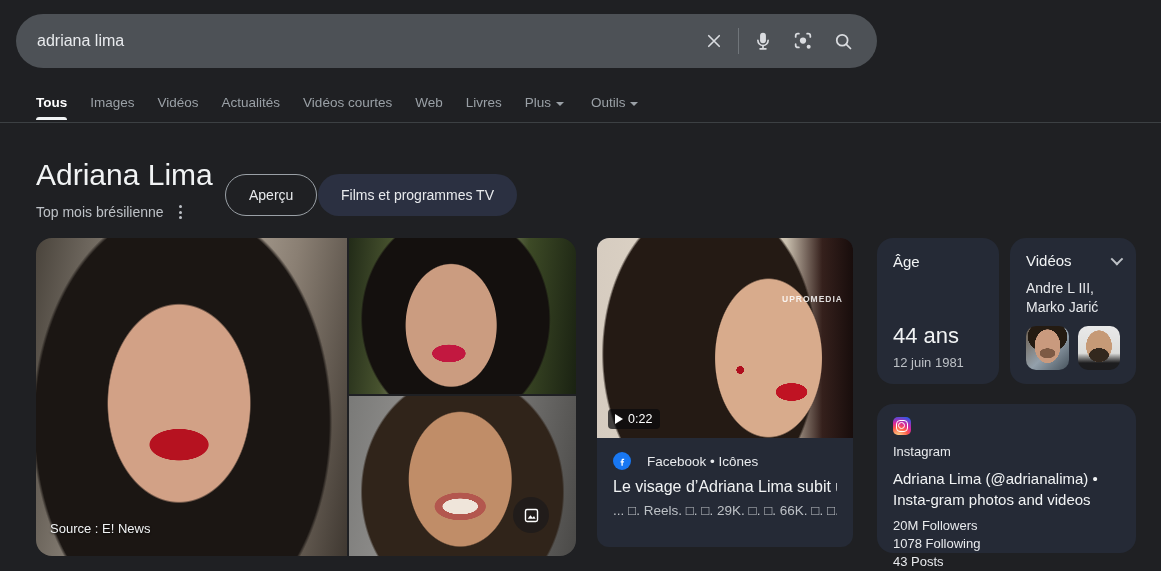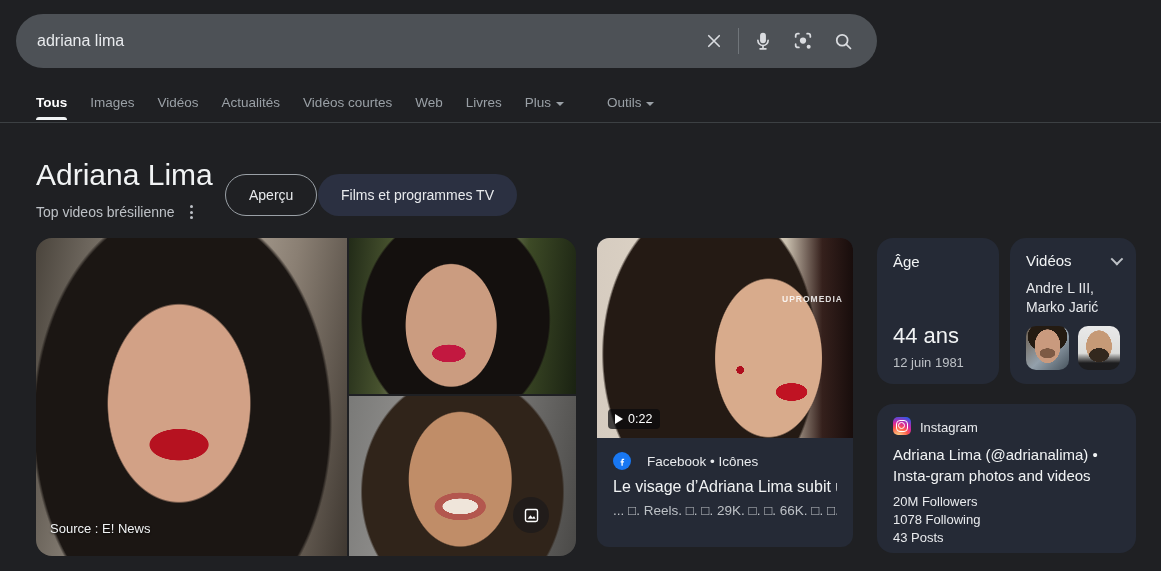--- a/index.html
+++ b/index.html
@@ -20,21 +20,21 @@
   .search-query { flex:1; font-size:16px; color:var(--text_primary,#e8eaed); }
   .sb-btn { width:40px; height:40px; display:flex; align-items:center; justify-content:center; cursor:pointer; flex:0 0 auto; }
   .sb-divider { width:1px; height:26px; background:#70757a; margin:0 4px; flex:0 0 auto; }
 
   
   .tabs { position:absolute; left:36px; top:95px; display:flex; align-items:flex-start; font-size:13.5px; color:var(--text_secondary,#9aa0a6); }
   .tab { position:relative; padding-bottom:10px; margin-right:23px; cursor:pointer; white-space:nowrap; display:flex; align-items:center; gap:5px; }
   .tab.active { color:#fff; font-weight:bold; }
   .tab.active::after { content:""; position:absolute; left:0; right:0; bottom:0; height:3px; background:#f1f3f4; border-radius:3px 3px 0 0; }
   .tab .caret { width:0; height:0; border-left:4px solid transparent; border-right:4px solid transparent; border-top:4px solid var(--text_secondary,#9aa0a6); margin-top:2px; }
-  .tab.tools { margin-left:20px; }
+  .tab.tools { margin-left:4px; }
   .tabs-rule { position:absolute; left:0; right:0; top:122px; height:1px; background:var(--divider,#3c4043); }
 
   
   .entity-title { position:absolute; left:36px; top:158px; font-size:30px; color:#f1f3f4; }
   .entity-subrow { position:absolute; left:36px; top:202px; display:flex; align-items:center; gap:12px; }
   .entity-subtitle { font-size:14px; color:var(--text_tertiary,#bdc1c6); }
   .dots3 { display:flex; flex-direction:column; gap:2.5px; padding:3px; cursor:pointer; }
   .dots3 i { width:3px; height:3px; border-radius:50%; background:var(--text_tertiary,#bdc1c6); }
 
   .chip { position:absolute; top:174px; height:42px; border-radius:21px; display:flex; align-items:center; padding:0 23px; font-size:14px; color:var(--text_primary,#e8eaed); cursor:pointer; white-space:nowrap; }
@@ -103,21 +103,21 @@
       radial-gradient(ellipse 8px 5px at 50% 62%, #7d5a44 97%, rgba(0,0,0,0) 100%),
       radial-gradient(ellipse 13px 17px at 50% 46%, #c99a7e 98%, rgba(0,0,0,0) 100%),
       radial-gradient(ellipse 20px 16px at 50% 24%, #241b12 98%, rgba(0,0,0,0) 100%),
       linear-gradient(135deg, #6b5b4a 0%, #93a0ab 55%, #46525c 100%); }
   .av2 { background:
       radial-gradient(ellipse 10px 7px at 50% 66%, #33281e 97%, rgba(0,0,0,0) 100%),
       radial-gradient(ellipse 13px 16px at 50% 46%, #c69a77 98%, rgba(0,0,0,0) 100%),
       linear-gradient(180deg, #e9e9e9 0%, #dcdcda 62%, #1d1d1f 84%); }
 
   .ig-card { position:absolute; left:0; top:166px; width:259px; height:149px; padding:13px 16px 12px; }
-  .ig-head { display:flex; align-items:flex-end; gap:9px; }
+  .ig-head { display:flex; align-items:flex-start; gap:9px;flex-direction:column; }
   .ig-label { font-size:13px; color:var(--text_primary,#e8eaed); }
   .ig-icon { position:relative; width:18px; height:18px; border-radius:5px; flex:0 0 auto;
     background:radial-gradient(circle at 28% 115%, #fdf497 0%, #fd5949 42%, #d6249f 62%, #285aeb 92%); }
   .ig-icon::before { content:""; position:absolute; inset:3px; border:1.5px solid #fff; border-radius:4px; }
   .ig-icon::after { content:""; position:absolute; left:5px; top:5px; width:5px; height:5px; border:1.5px solid #fff; border-radius:50%; }
   .ig-title { margin-top:9px; font-size:15px; line-height:21px; color:#f1f3f4; }
   .ig-stats { margin-top:7px; font-size:13px; line-height:18px; color:var(--text_primary,#e8eaed); }
 
   svg { display:block; }
 </style>
@@ -184,21 +184,21 @@
       </div>
     <div class="tab tools">
         <span>Outils</span>
         <span class="caret"></span>
       </div>
   </div>
   <div class="tabs-rule"></div>
 
   <div class="entity-title">Adriana Lima</div>
   <div class="entity-subrow">
-    <span class="entity-subtitle">Top videos brésilienne</span>
+    <span class="entity-subtitle">Top mois brésilienne</span>
     <span class="dots3">
         <i></i>
         <i></i>
         <i></i>
       </span>
   </div>
   <div class="chip filled">
       <span>Films et programmes TV</span>
     </div>
   <div class="chip outline">

